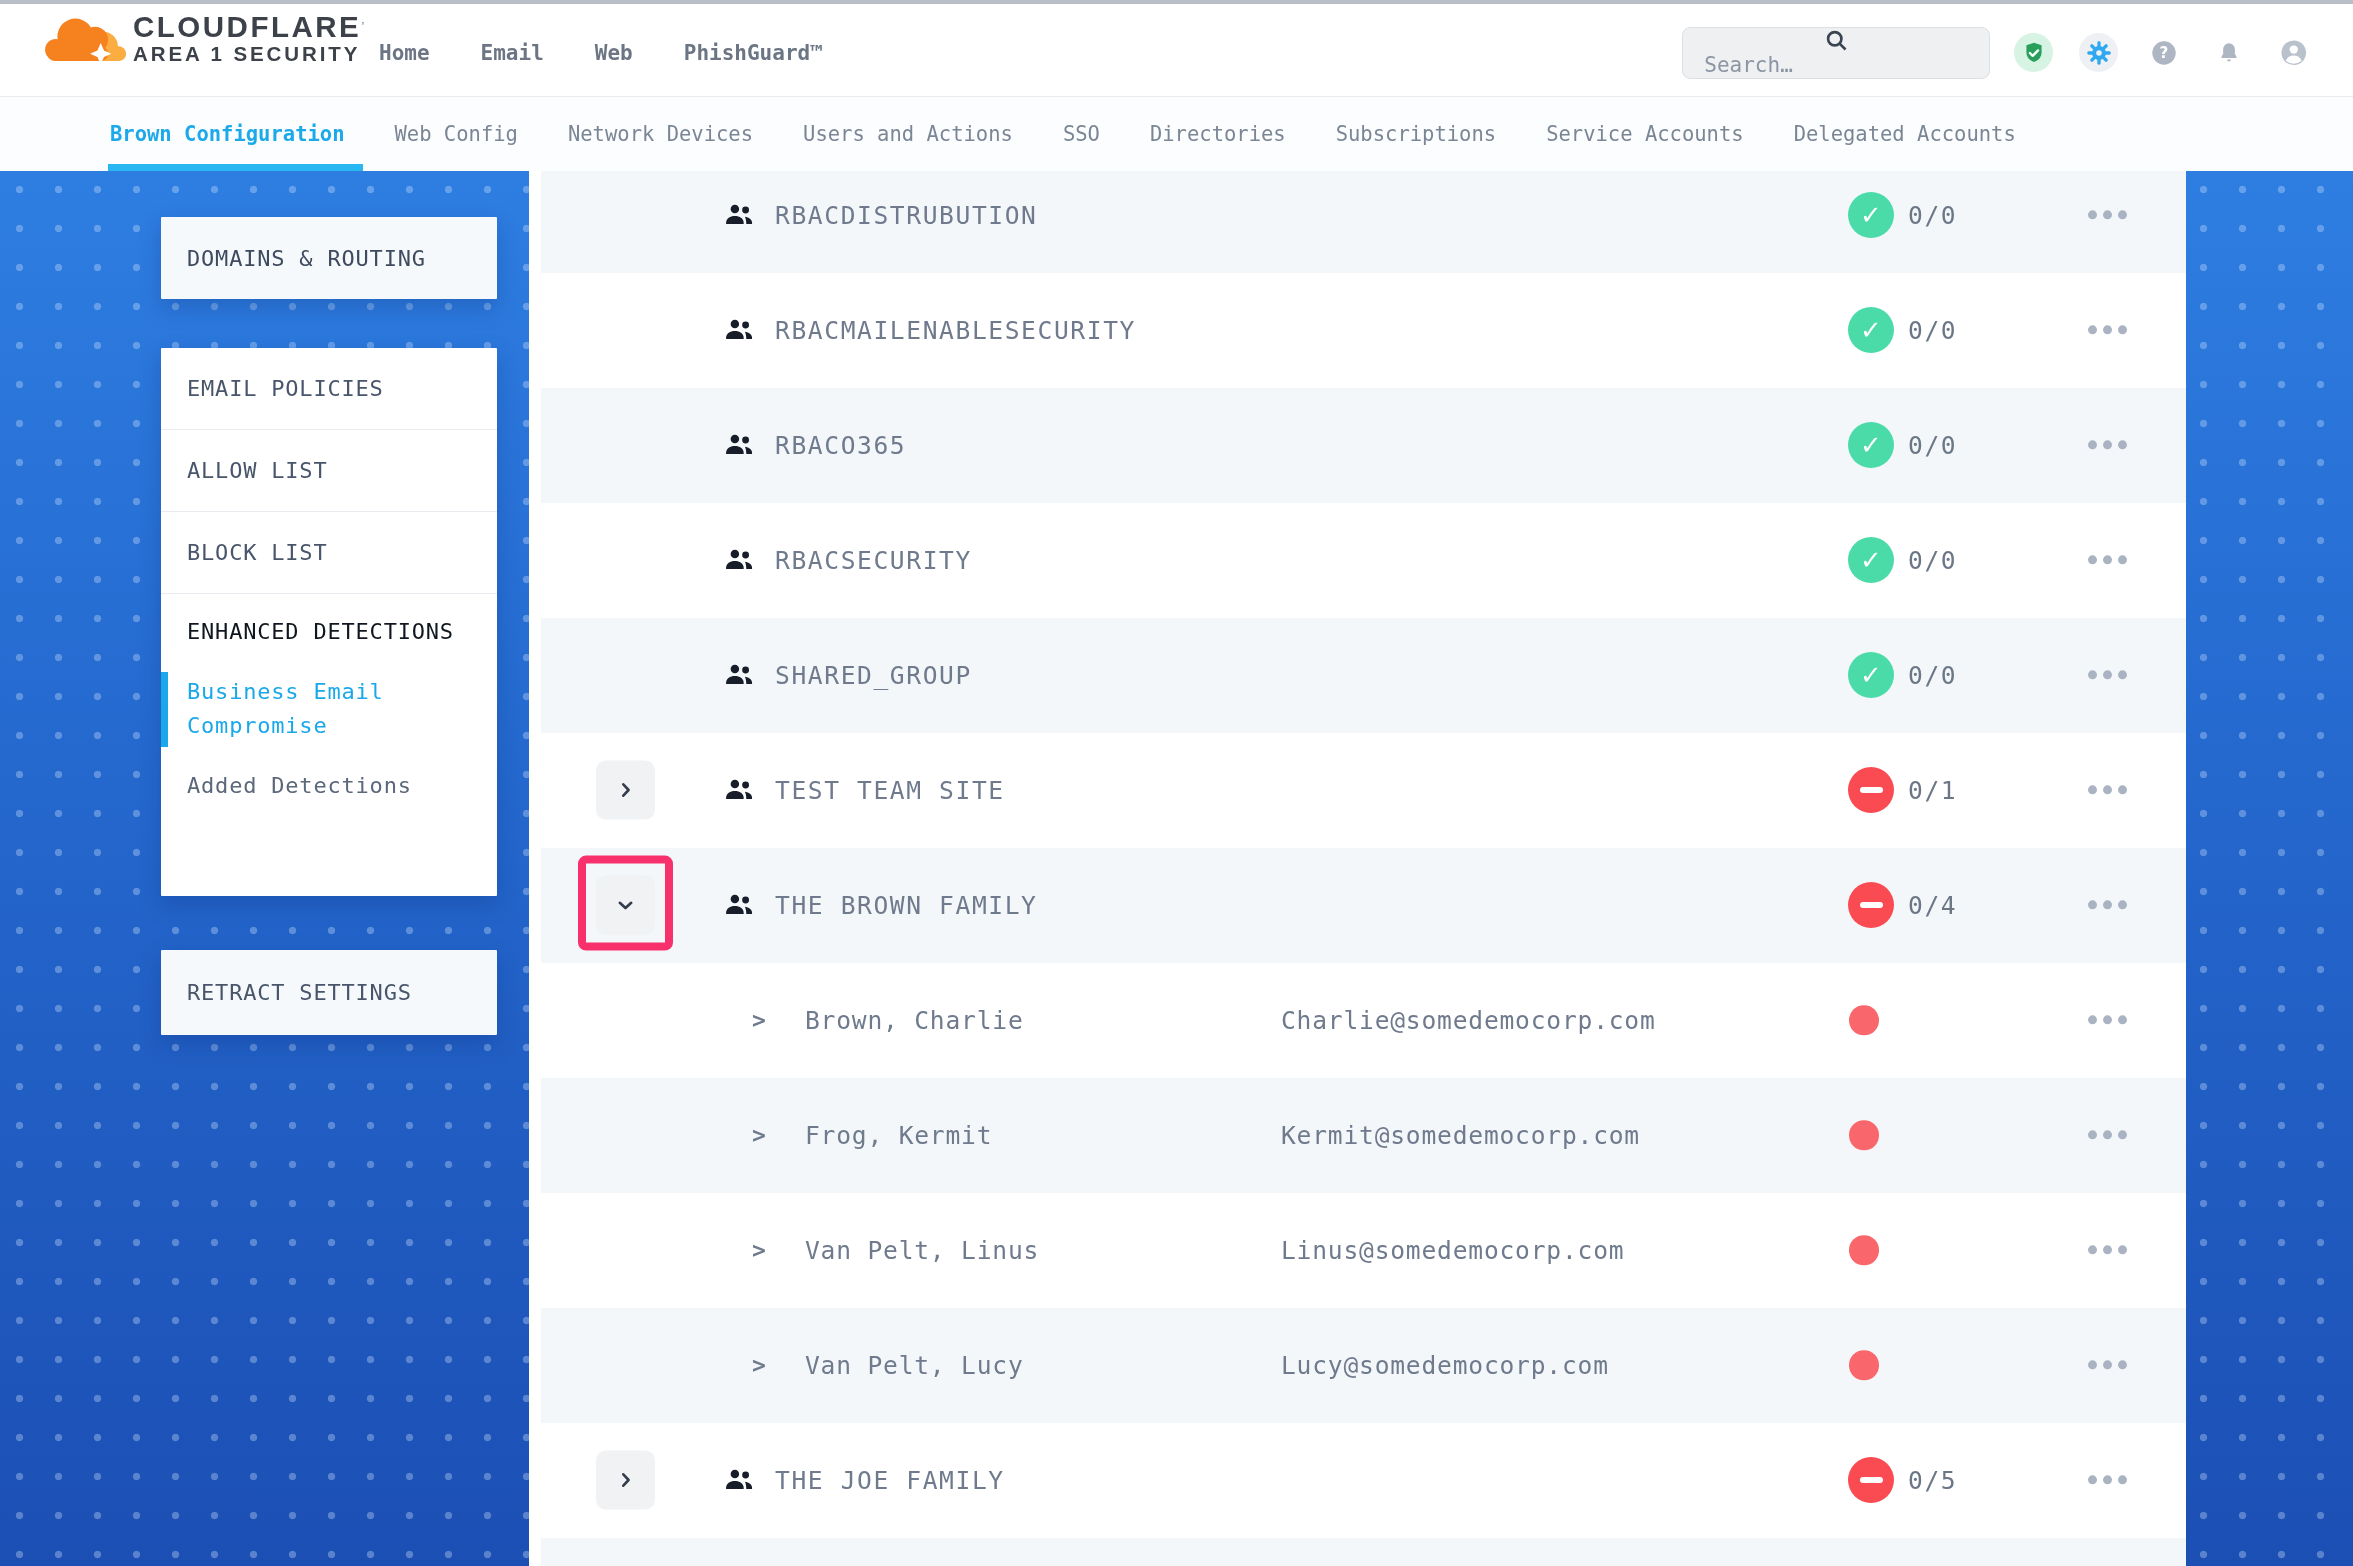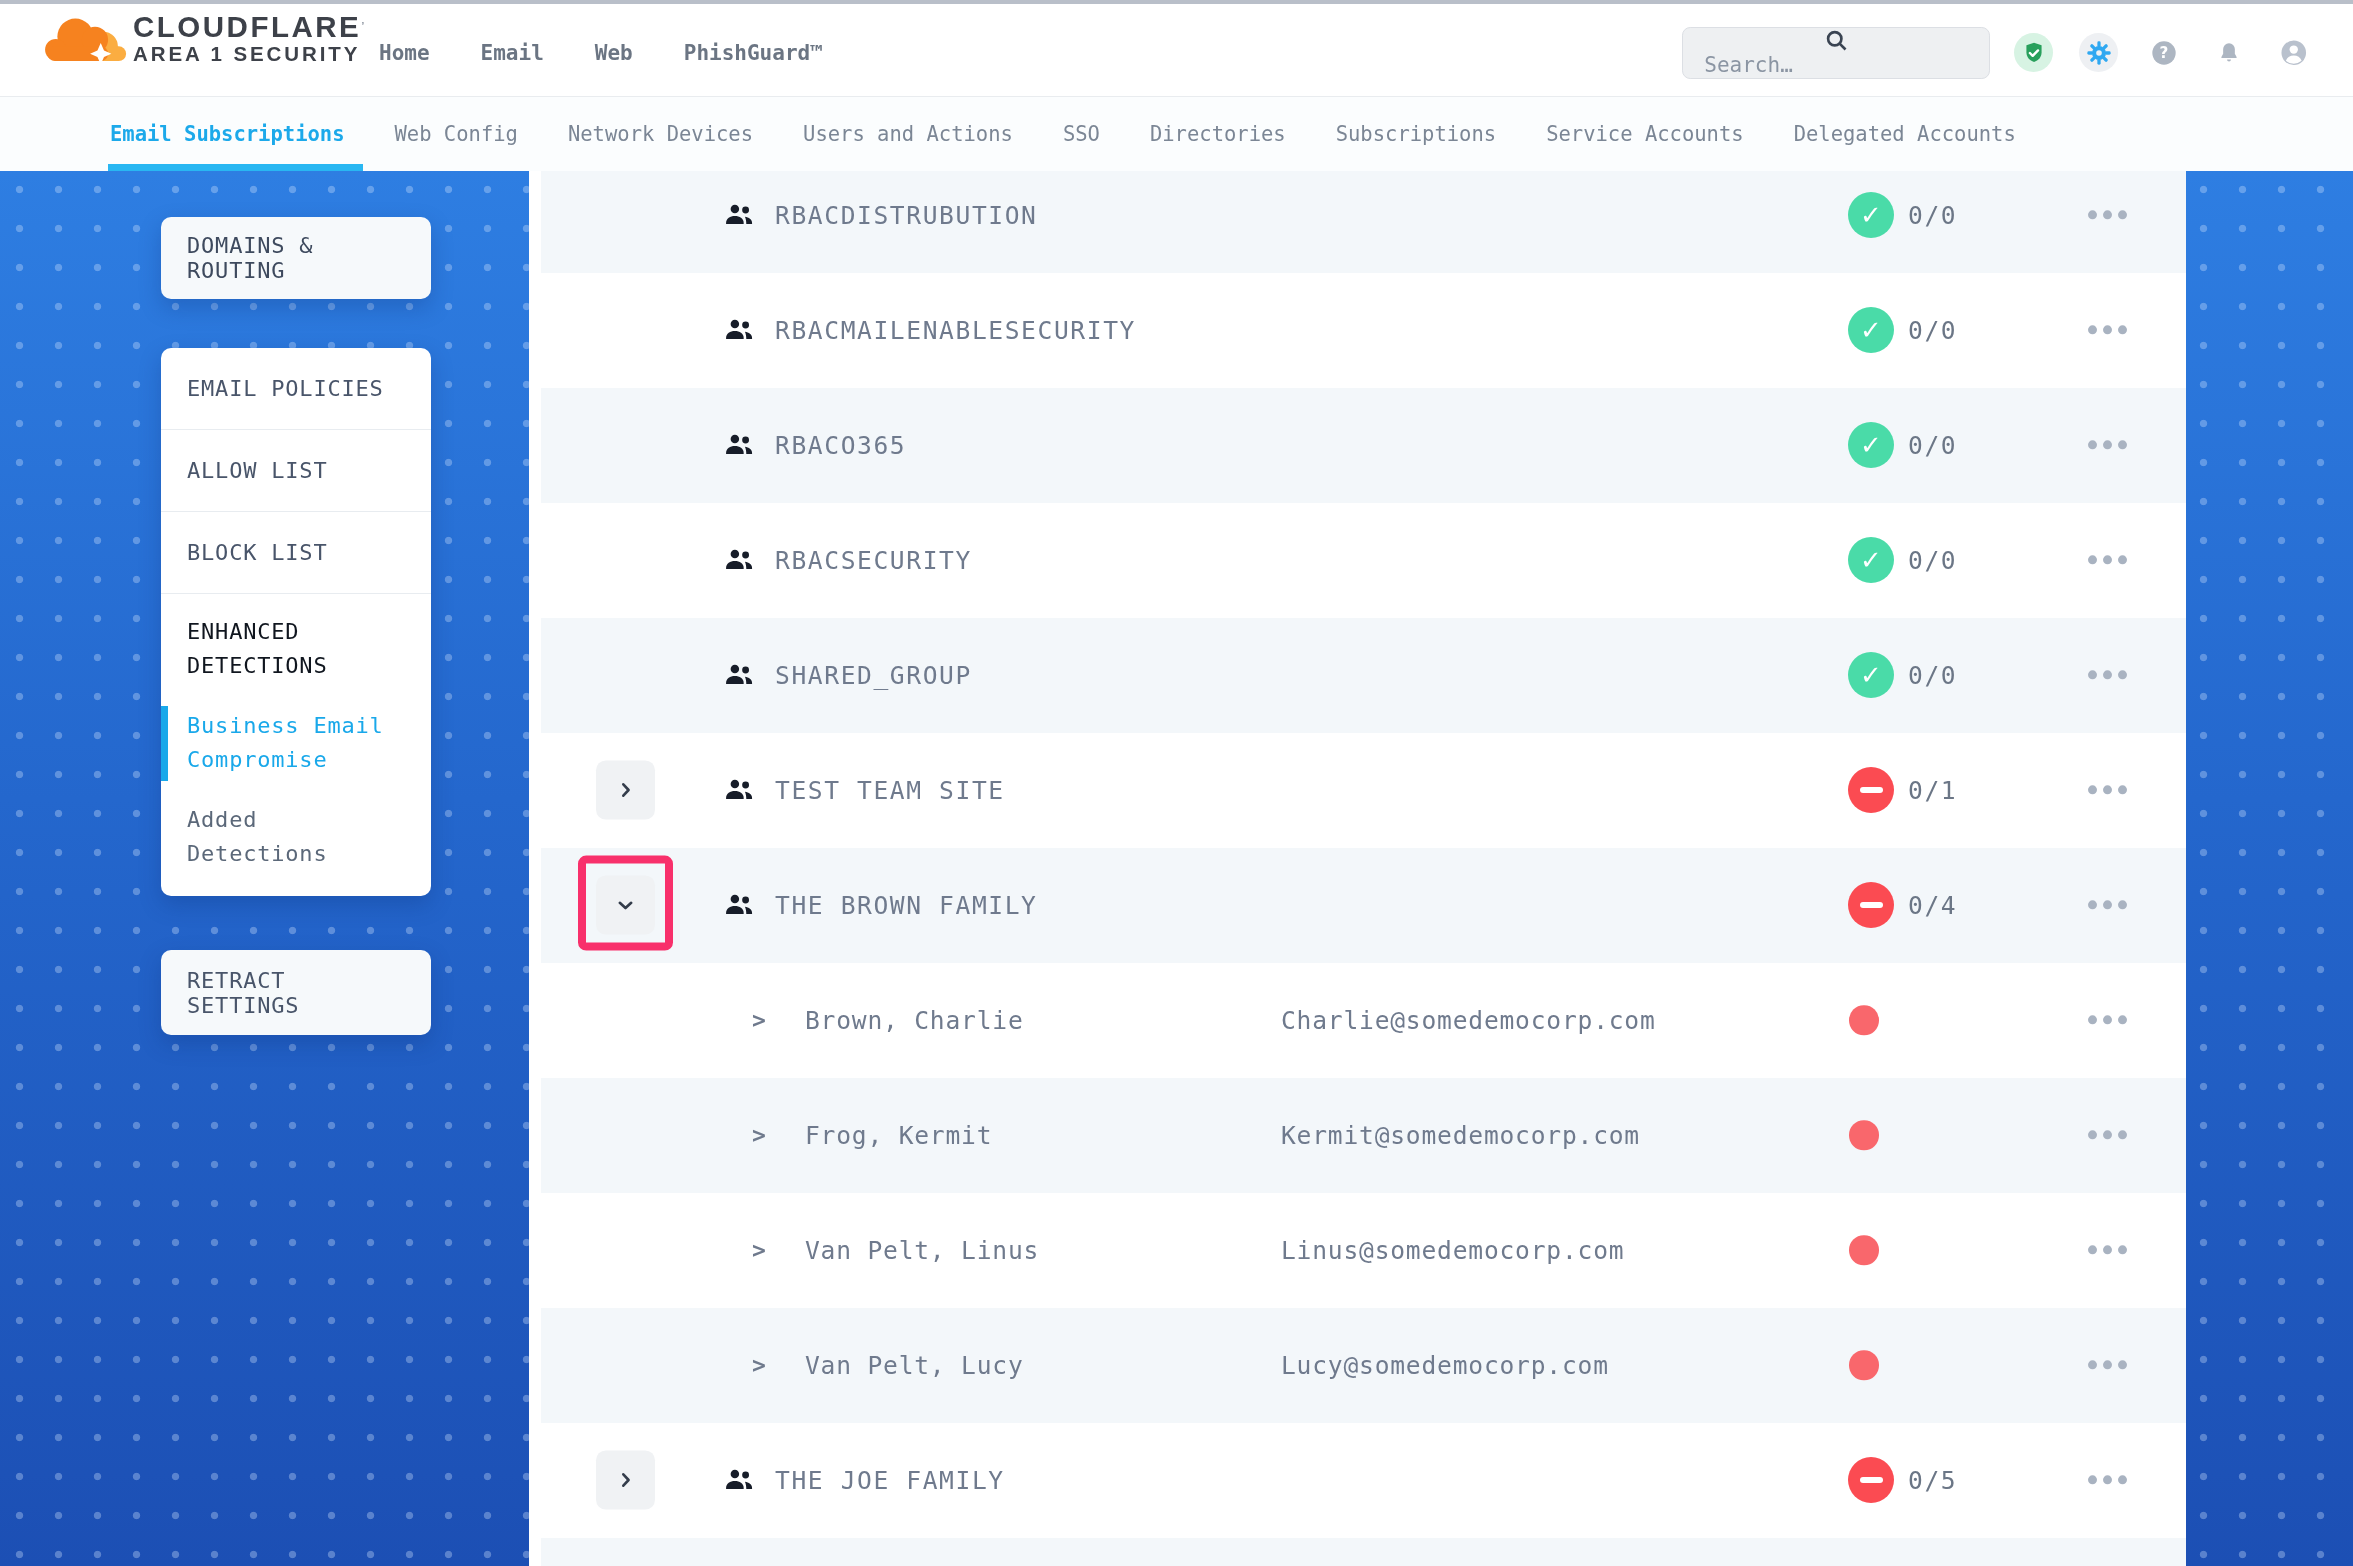--- a/index.html
+++ b/index.html
@@ -41,21 +41,21 @@
     background:#29b7f2; }
 
   
   .content { position:absolute; left:0; top:170px; width:2354px; height:1397px;
     background-image:
       radial-gradient(rgba(215,232,255,0.33) 3.3px, transparent 4.1px),
       linear-gradient(180deg,#2e7ee2 0%, #2467cd 45%, #1c4fb4 100%);
     background-size:39px 39px, 100% 100%; }
 
   
-  .card { position:absolute; left:161px; width:270px; border-radius:10px;
+  .card { position:absolute; left:161px; width:336px; border-radius:1px;
     box-shadow:0 8.2px 21px rgba(13,44,110,0.25); color:#3e4a5e; }
   .card.flat { background:#f6f9fb; }
   .card1 { top:47px; height:82px; display:flex; align-items:center; padding:0 26px;
     font-size:22px; letter-spacing:0.8px; cursor:pointer; }
   .card2 { top:178px; height:548px; background:#ffffff; }
   .card2 .nav-row { height:82px; display:flex; align-items:center; padding:0 26px;
     font-size:22px; letter-spacing:0.8px; border-bottom:0.8px solid #e8ecf0; color:#49556a; cursor:pointer; }
   .sect { padding:21px 26px 0 26px; }
   .sect-title { font-size:22px; line-height:34px; color:#10161f; letter-spacing:0.8px; }
   .side-link { position:relative; font-size:22px; line-height:34px; letter-spacing:0.8px;
@@ -176,21 +176,21 @@
         <svg width="29.5" height="29.5" viewBox="0 0 24 24">
           <circle cx="12" cy="12" r="10" fill="#b9c1cd"></circle>
           <circle cx="12" cy="9.4" r="3.4" fill="#ffffff"></circle>
           <path d="M5.6 18.6c1-3 3.4-4.4 6.4-4.4s5.4 1.4 6.4 4.4a10 10 0 0 1-12.8 0z" fill="#ffffff"></path>
         </svg>
       </div>
     </div>
   </header>
 
   <nav class="tabbar">
-    <span class="tab active">Email Subscriptions</span>
+    <span class="tab active">Brown Configuration</span>
     <span class="tab">Web Config</span>
     <span class="tab">Network Devices</span>
     <span class="tab">Users and Actions</span>
     <span class="tab">SSO</span>
     <span class="tab">Directories</span>
     <span class="tab">Subscriptions</span>
     <span class="tab">Service Accounts</span>
     <span class="tab">Delegated Accounts</span>
   </nav>
 

